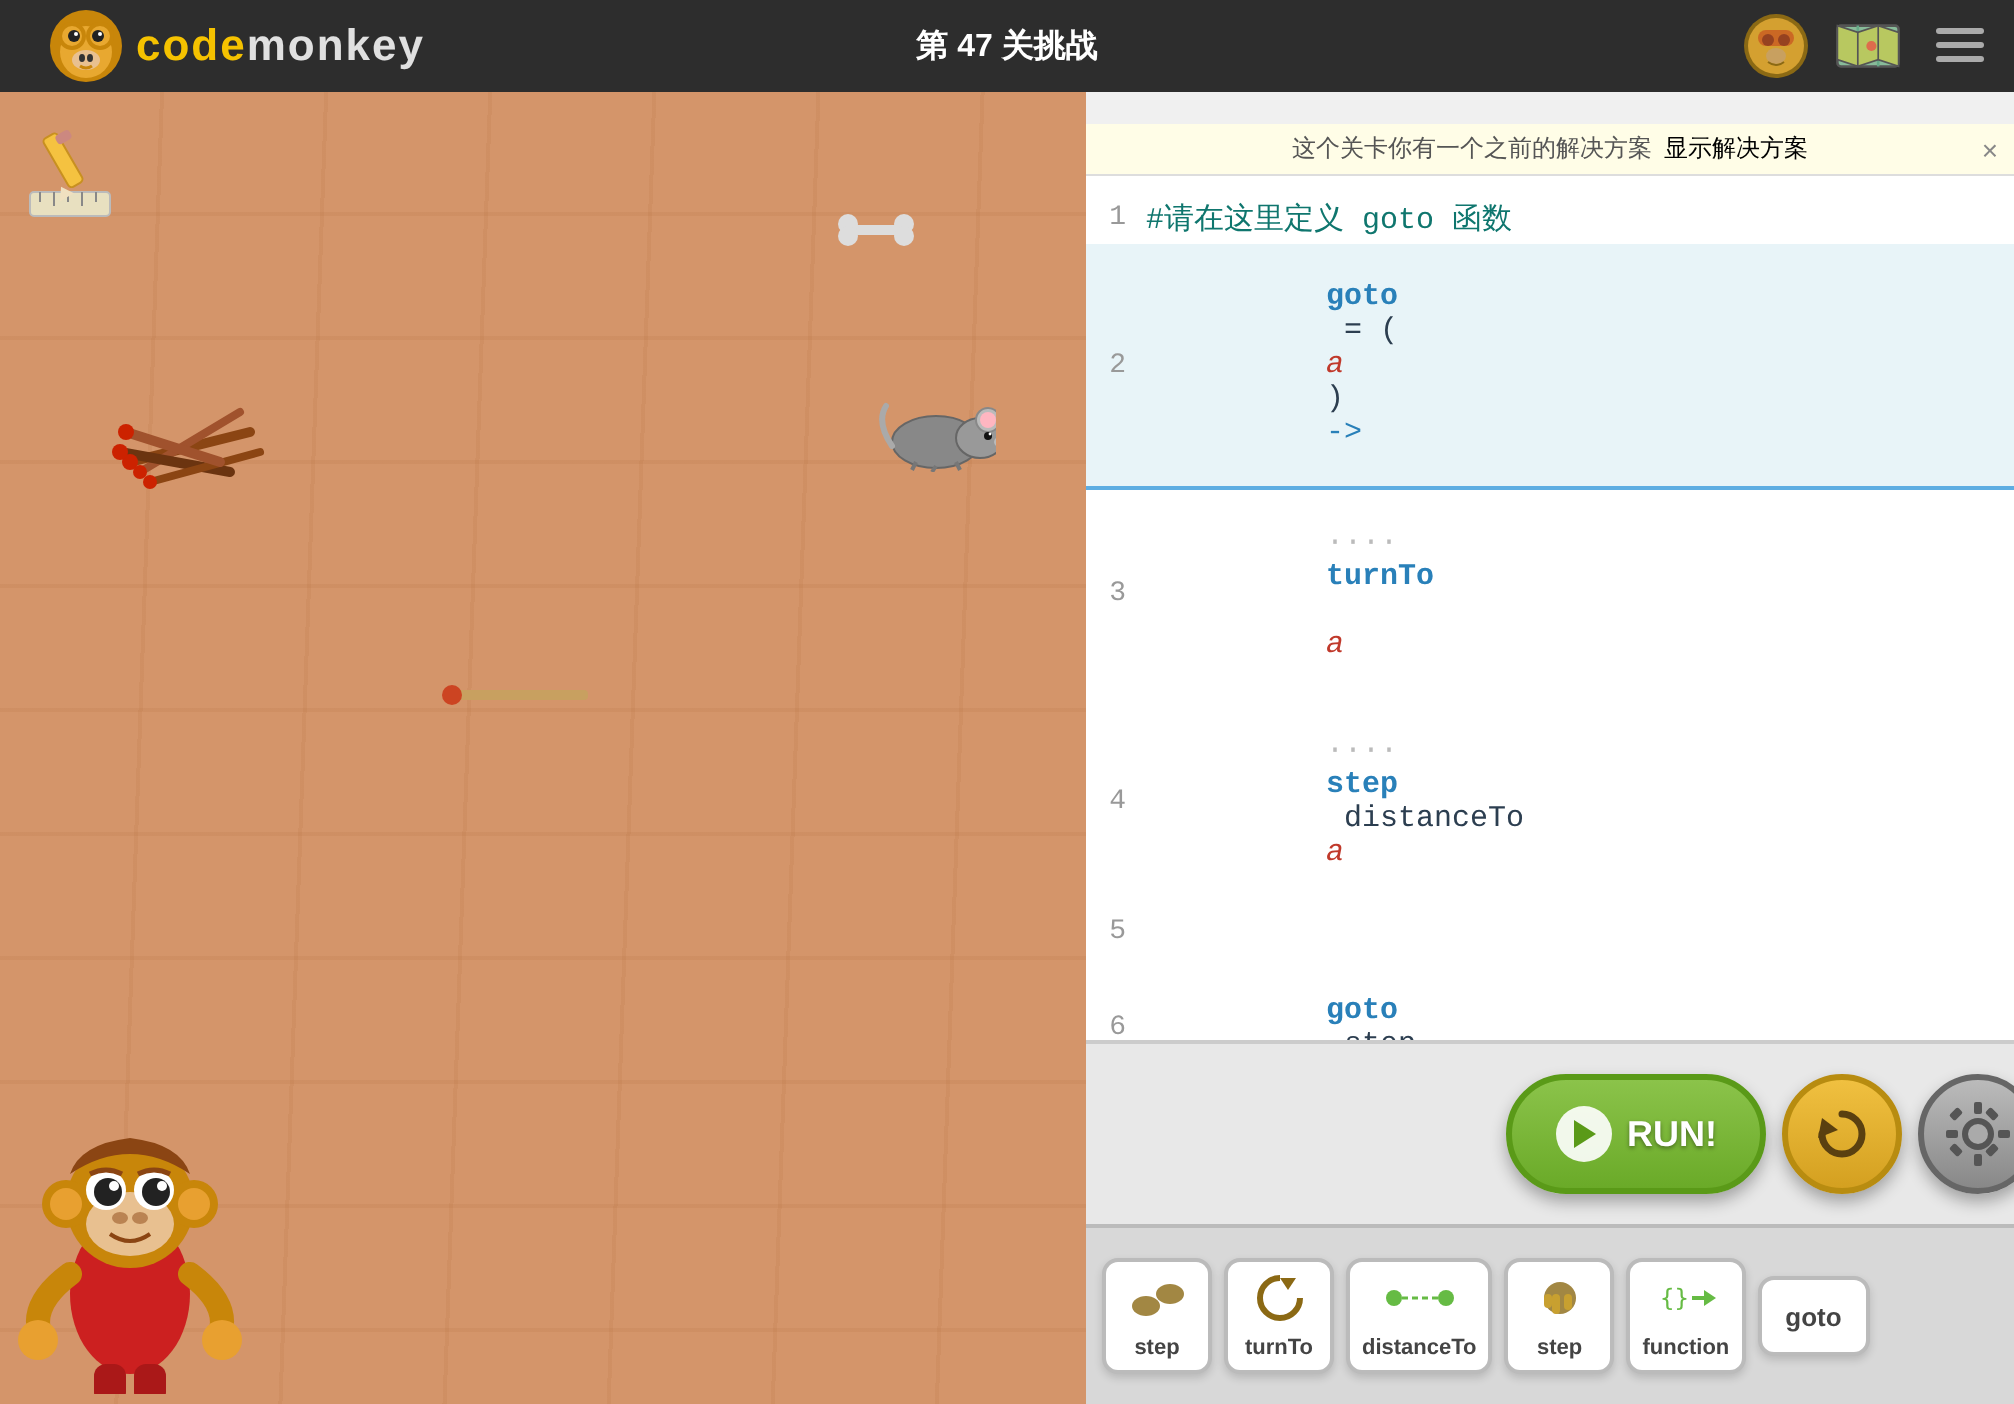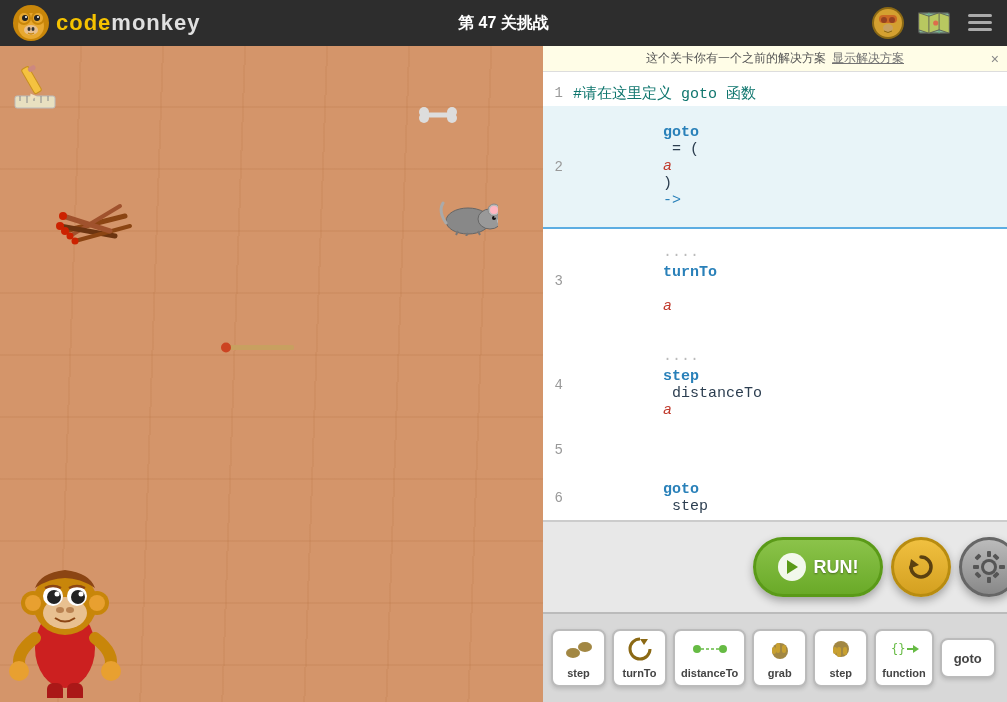--- a/index.html
+++ b/index.html
@@ -10,21 +10,21 @@
       width: 1007px;
       height: 46px;
       background: #2d2d2d;
       display: flex;
       align-items: center;
       position: relative;
     }
     #logo-area {
       display: flex;
       align-items: center;
-      padding-left: 12px;
+      padding-left: 24px;
       gap: 6px;
     }
     #logo-monkey {
       width: 38px;
       height: 38px;
     }
     #logo-text {
       font-size: 22px;
       font-weight: bold;
       color: #f5c200;
@@ -112,34 +112,34 @@
       background: #fffde7;
       border-bottom: 1px solid #ddd;
       padding: 4px 10px;
       font-size: 12px;
       color: #555;
       display: flex;
       align-items: center;
       justify-content: center;
       gap: 6px;
       position: relative;
+      margin-top: 16px;
     }
     #notification-close {
       position: absolute;
       right: 8px;
       top: 50%;
       transform: translateY(-50%);
       cursor: pointer;
       color: #888;
       font-size: 14px;
     }
     #show-solution-link {
-      color: #737373;
-      cursor: pointer;
-      text-decoration: underline;
+      color: #000000;
+      cursor: pointer;
     }
 
     
     #code-editor {
       flex: 1;
       background: #ffffff;
       padding: 8px 0;
       font-family: 'Courier New', Courier, monospace;
       font-size: 15px;
       overflow-y: auto;
@@ -640,31 +640,20 @@
         <div class="block-icon">
           <svg width="36" height="24" viewBox="0 0 36 24">
             <circle cx="5" cy="12" r="4" fill="#6B4"></circle>
             <circle cx="31" cy="12" r="4" fill="#6B4"></circle>
             <line x1="9" y1="12" x2="27" y2="12" stroke="#6B4" stroke-width="1.5" stroke-dasharray="3,2"></line>
           </svg>
         </div>
         <span class="block-label">distanceTo</span>
       </div>
 
-      <div class="block-btn">
-        <div class="block-icon">
-          <svg width="28" height="24" viewBox="0 0 28 24">
-            <circle cx="14" cy="14" r="8" fill="#8B6914" opacity="0.8"></circle>
-            <rect x="10" y="6" width="4" height="10" rx="2" fill="#c8a030"></rect>
-            <rect x="16" y="8" width="4" height="8" rx="2" fill="#c8a030"></rect>
-            <rect x="6" y="10" width="4" height="7" rx="2" fill="#c8a030"></rect>
-          </svg>
-        </div>
-        <span class="block-label">grab</span>
-      </div>
 
       <div class="block-btn">
         <div class="block-icon">
           <svg width="28" height="24" viewBox="0 0 28 24">
             <circle cx="14" cy="12" r="8" fill="#8B6914" opacity="0.8"></circle>
             <rect x="10" y="10" width="4" height="10" rx="2" fill="#c8a030"></rect>
             <rect x="16" y="10" width="4" height="8" rx="2" fill="#c8a030"></rect>
             <rect x="6" y="10" width="4" height="7" rx="2" fill="#c8a030"></rect>
           </svg>
         </div>

